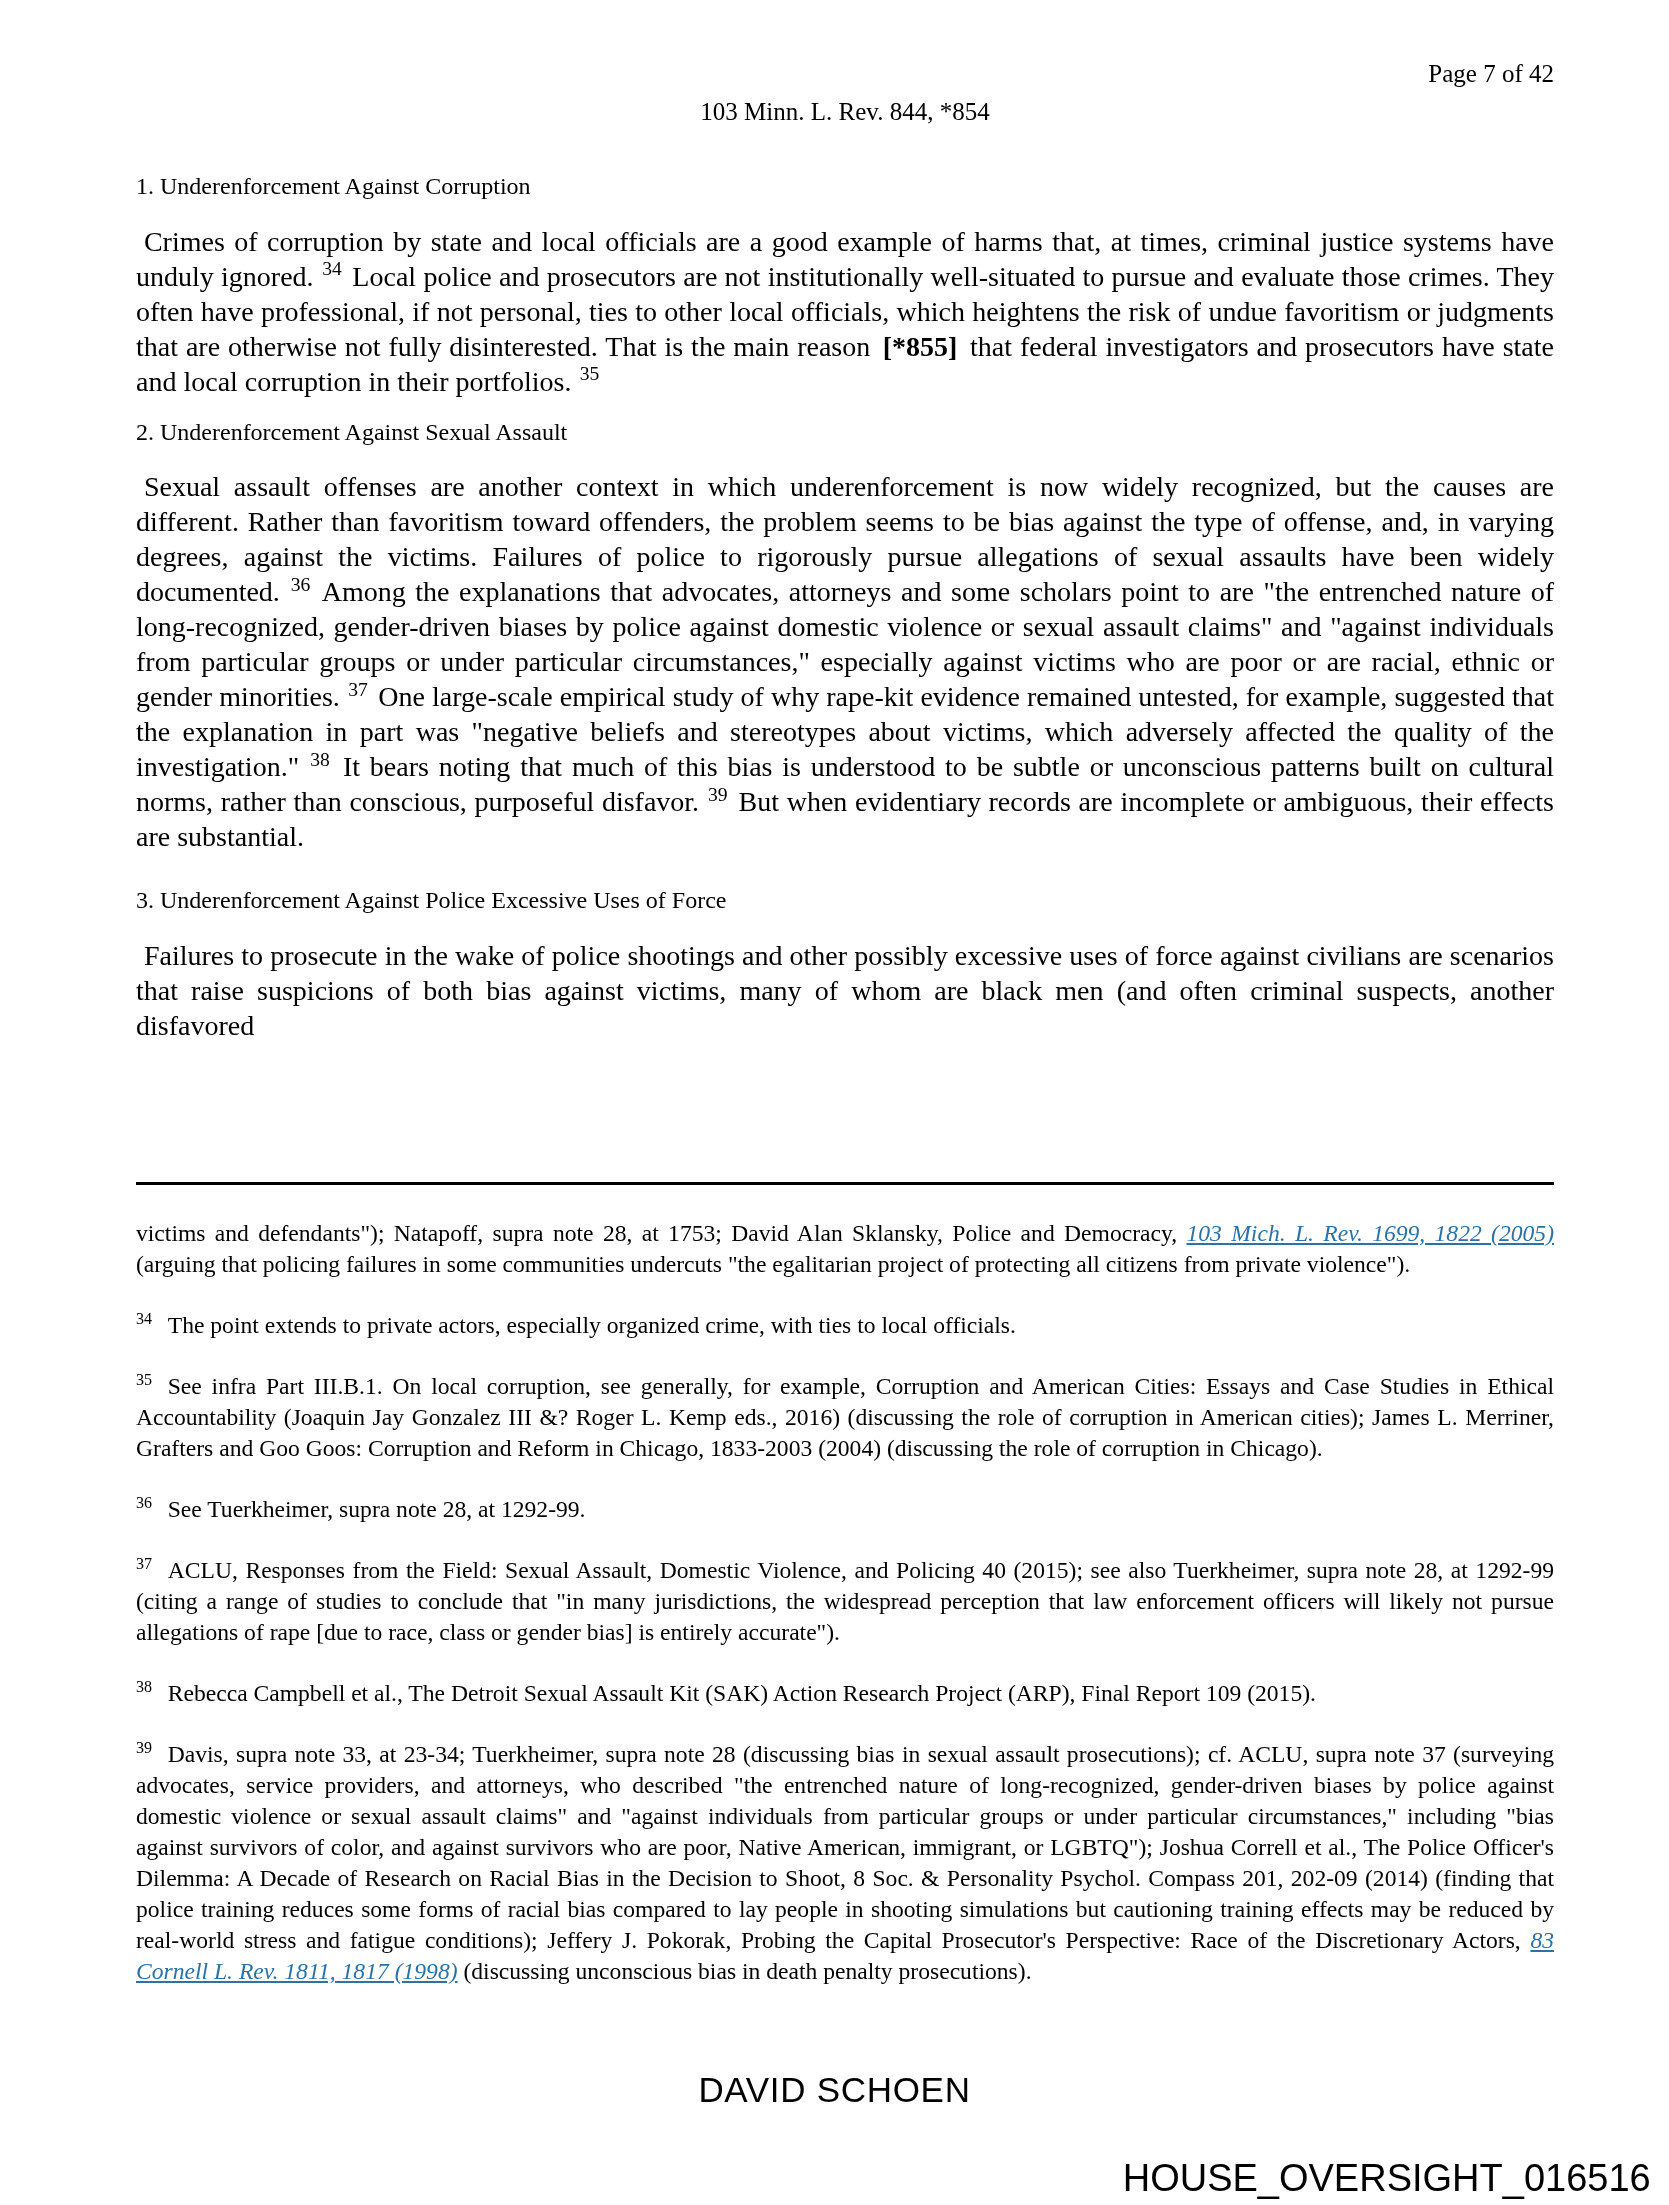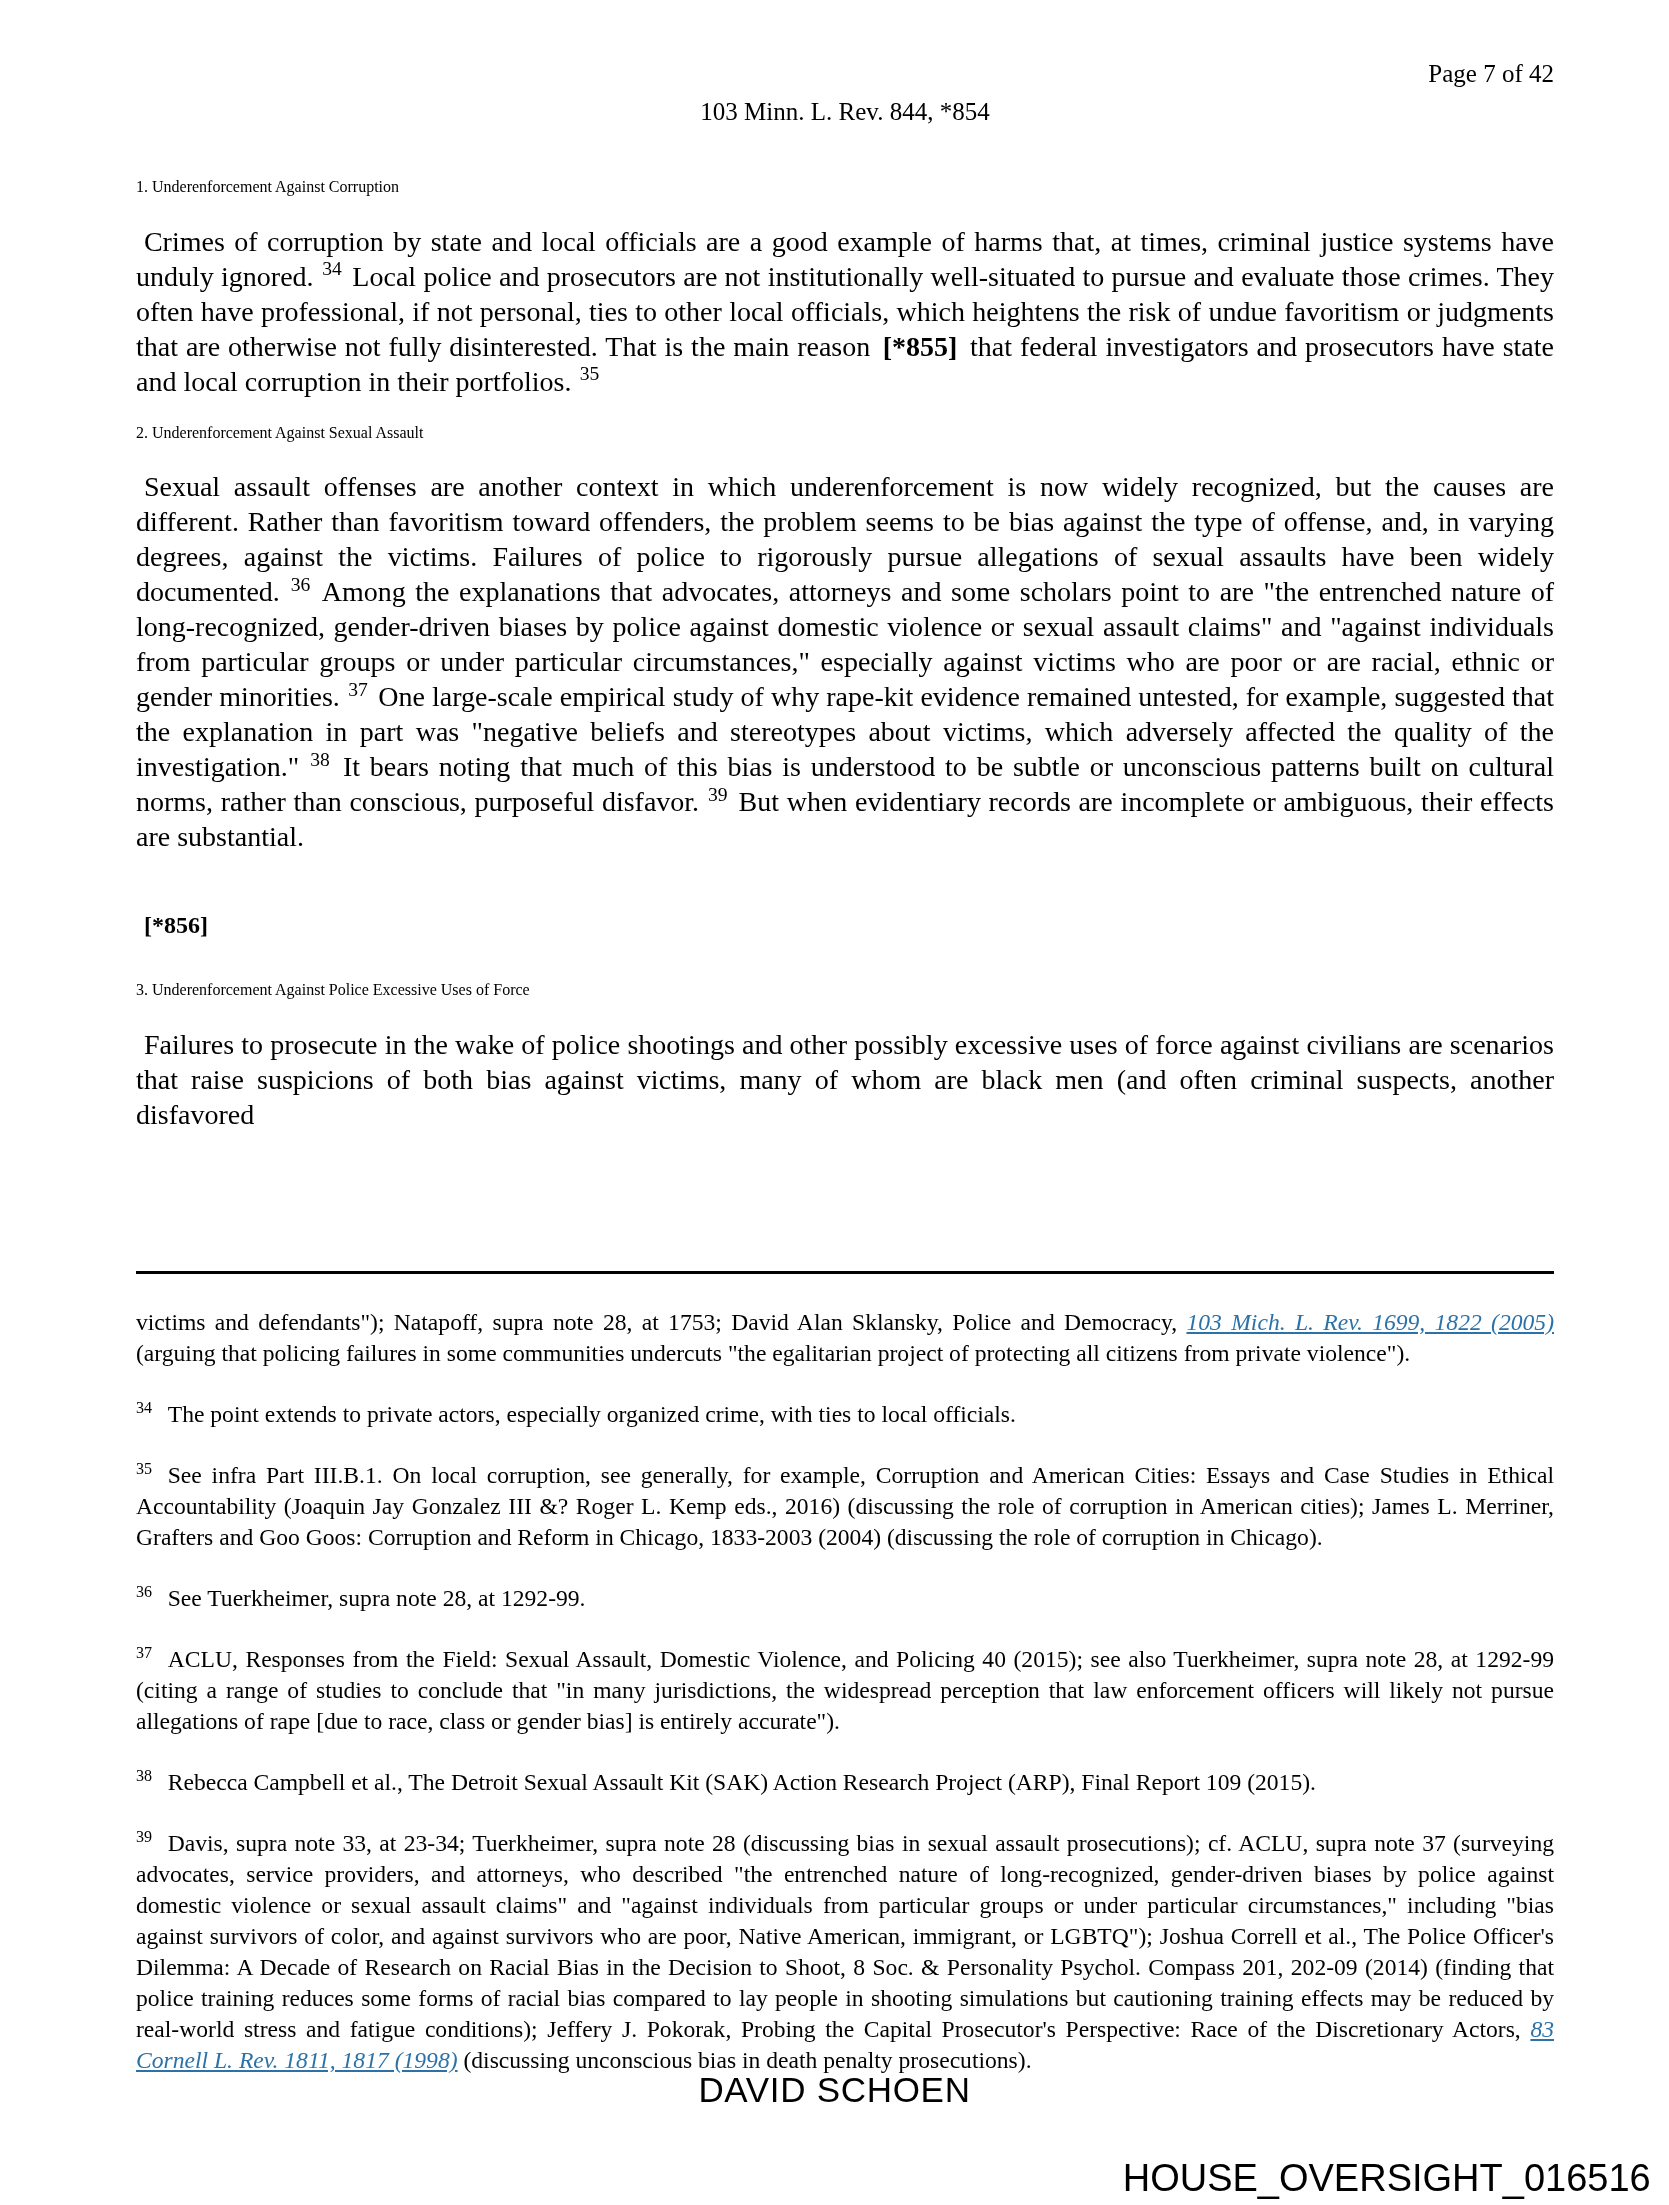--- a/index.html
+++ b/index.html
@@ -29,21 +29,21 @@
     font-size: 25px;
     line-height: 31px;
   }
   .citation {
     text-align: center;
     font-size: 25px;
     line-height: 31px;
     margin-top: 7px;
   }
   .section-heading {
-    font-size: 16px;
+    font-size: 24px;
     line-height: 35px;
     font-weight: normal;
     margin: 0;
   }
   [data-name="section-heading-1"] { margin-top: 42px; }
   [data-name="section-heading-2"] { margin-top: 16px; }
   [data-name="section-heading-3"] { margin-top: 29px; }
   .para {
     font-size: 28px;
     line-height: 35px;
@@ -119,21 +119,20 @@
 
   <div class="page-indicator" data-name="page-indicator">Page 7 of 42</div>
   <div class="citation" data-name="citation-header">103 Minn. L. Rev. 844, *854</div>
 
   <h2 class="section-heading" data-name="section-heading-1">1. Underenforcement Against Corruption</h2>
   <p class="para" data-name="paragraph-corruption">Crimes of corruption by state and local officials are a good example of harms that, at times, criminal justice systems have unduly ignored. <sup class="sup" data-name="footnote-reference">34</sup> Local police and prosecutors are not institutionally well-situated to pursue and evaluate those crimes. They often have professional, if not personal, ties to other local officials, which heightens the risk of undue favoritism or judgments that are otherwise not fully disinterested. That is the main reason <b data-name="page-break-marker">[*855]</b> that federal investigators and prosecutors have state and local corruption in their portfolios. <sup class="sup" data-name="footnote-reference">35</sup></p>
 
   <h2 class="section-heading" data-name="section-heading-2">2. Underenforcement Against Sexual Assault</h2>
   <p class="para" data-name="paragraph-sexual-assault">Sexual assault offenses are another context in which underenforcement is now widely recognized, but the causes are different. Rather than favoritism toward offenders, the problem seems to be bias against the type of offense, and, in varying degrees, against the victims. Failures of police to rigorously pursue allegations of sexual assaults have been widely documented. <sup class="sup" data-name="footnote-reference">36</sup> Among the explanations that advocates, attorneys and some scholars point to are "the entrenched nature of long-recognized, gender-driven biases by police against domestic violence or sexual assault claims" and "against individuals from particular groups or under particular circumstances," especially against victims who are poor or are racial, ethnic or gender minorities. <sup class="sup" data-name="footnote-reference">37</sup> One large-scale empirical study of why rape-kit evidence remained untested, for example, suggested that the explanation in part was "negative beliefs and stereotypes about victims, which adversely affected the quality of the investigation." <sup class="sup" data-name="footnote-reference">38</sup> It bears noting that much of this bias is understood to be subtle or unconscious patterns built on cultural norms, rather than conscious, purposeful disfavor. <sup class="sup" data-name="footnote-reference">39</sup> But when evidentiary records are incomplete or ambiguous, their effects are substantial.</p>
 
-  <div class="page-marker" data-name="page-marker-856">[*856]</div>
 
   <h2 class="section-heading" data-name="section-heading-3">3. Underenforcement Against Police Excessive Uses of Force</h2>
   <p class="para" data-name="paragraph-excessive-force">Failures to prosecute in the wake of police shootings and other possibly excessive uses of force against civilians are scenarios that raise suspicions of both bias against victims, many of whom are black men (and often criminal suspects, another disfavored</p>
 
   <hr class="fn-separator" data-name="footnote-separator">
 
   <div class="footnotes" data-name="footnotes-section">
     <div class="footnote" data-name="footnote-continuation"><span class="fn-body" data-name="footnote-text">victims and defendants"); Natapoff, supra note 28, at 1753; David Alan Sklansky, Police and Democracy, <a class="cite-link" data-name="citation-link">103 Mich. L. Rev. 1699, 1822 (2005)</a> (arguing that policing failures in some communities undercuts "the egalitarian project of protecting all citizens from private violence").</span></div>
 
     <div class="footnote" data-name="footnote-34"><sup class="fn-num" data-name="footnote-number">34</sup><span class="fn-body" data-name="footnote-text">The point extends to private actors, especially organized crime, with ties to local officials.</span></div>

